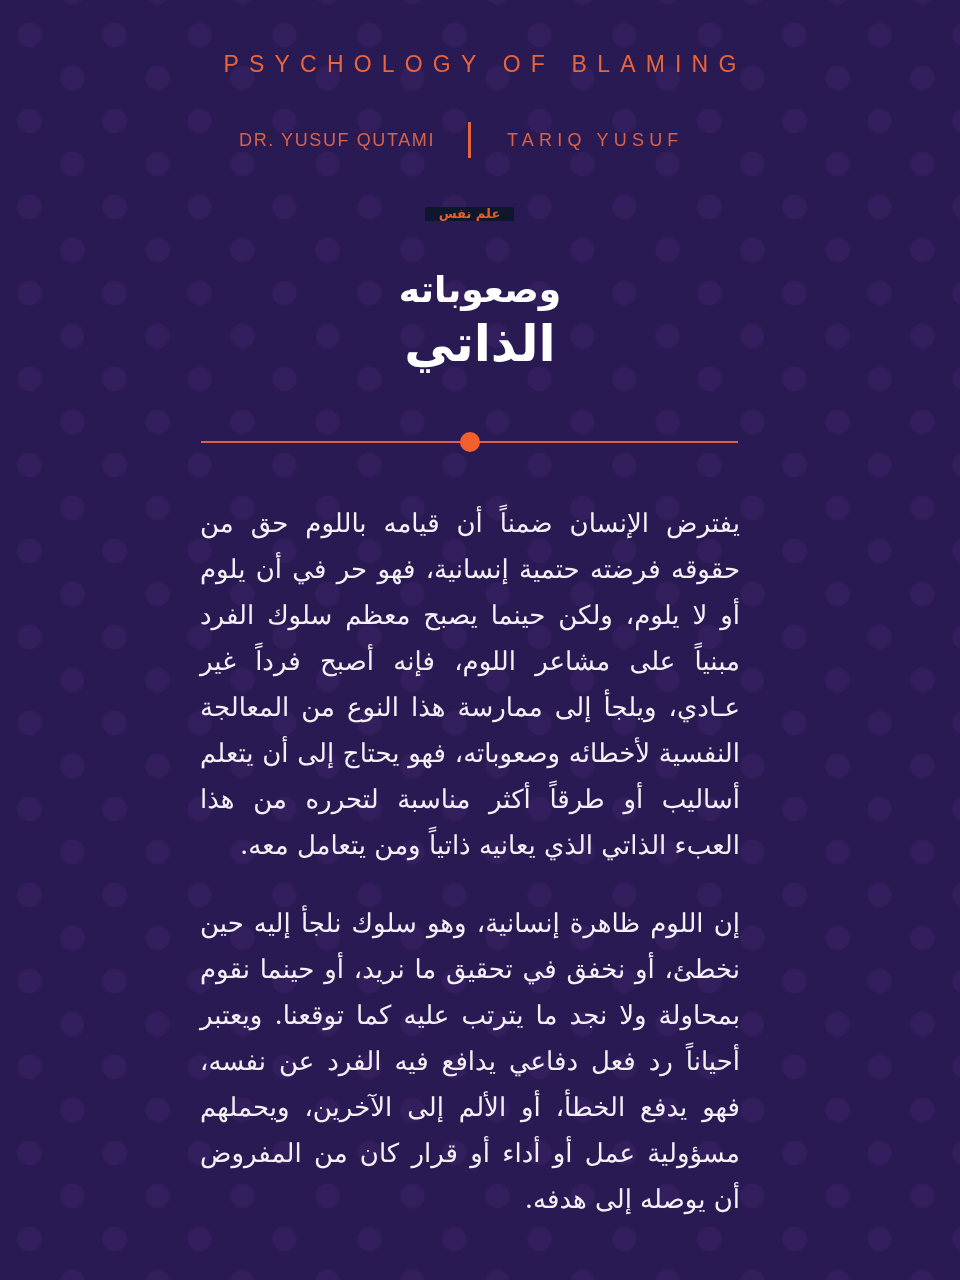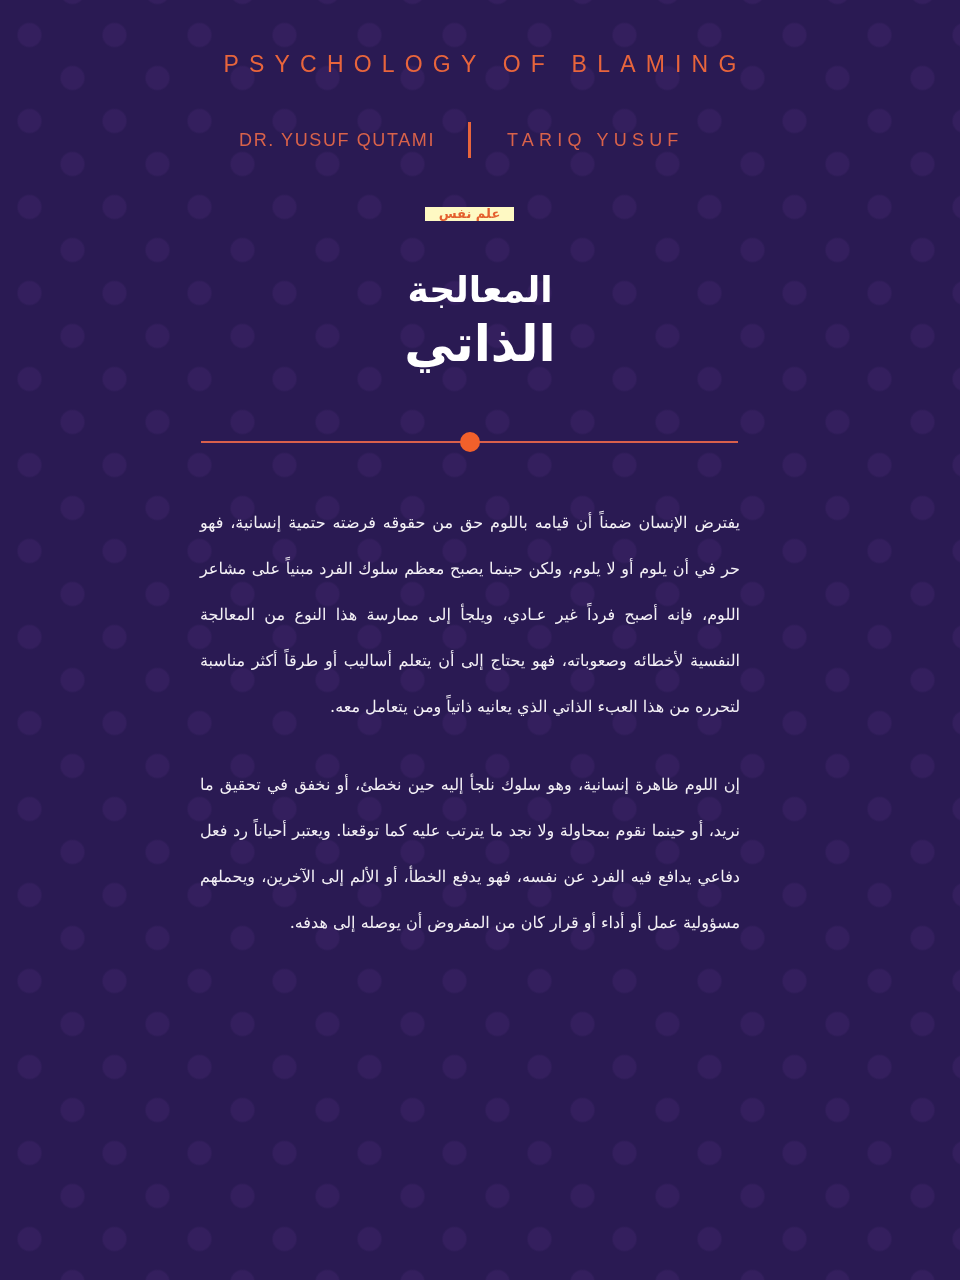--- a/index.html
+++ b/index.html
@@ -71,21 +71,21 @@
     letter-spacing: 5.2px;
     color: #d9624a;
     white-space: nowrap;
   }
   .badge {
     position: absolute;
     top: 207px;
     left: 425px;
     width: 89px;
     height: 14px;
-    background: #fef9c3;
+    background: #0f172a;
     color: #e4602f;
     font-family: "DejaVu Sans", sans-serif;
     font-size: 13px;
     font-weight: bold;
     line-height: 14px;
     text-align: center;
     direction: rtl;
     letter-spacing: 1px;
     overflow: hidden;
   }
@@ -130,21 +130,21 @@
   .body-text {
     position: absolute;
     top: 500px;
     left: 200px;
     width: 540px;
     direction: rtl;
     text-align: justify;
     text-align-last: right;
     color: #f4f1f6;
     font-family: "DejaVu Serif", serif;
-    font-size: 16px;
+    font-size: 26px;
     line-height: 46px;
   }
   .body-text p {
     margin: 0 0 32px 0;
   }
 </style>
 </head>
 <body>
 
 <div class="page">
@@ -153,21 +153,21 @@
 
   <div class="authors">
     <span class="author-left">DR. YUSUF QUTAMI</span>
     <span class="author-sep"></span>
     <span class="author-right">TARIQ YUSUF</span>
   </div>
 
   <div class="badge">علم نفس</div>
 
   <div class="book-title">
-    <span class="line1">المعالجة</span>
+    <span class="line1">وصعوباته</span>
     <span class="line2">الذاتي</span>
   </div>
 
   <div class="divider"></div>
   <div class="divider-dot"></div>
 
   <div class="body-text">
     <p>يفترض الإنسان ضمناً أن قيامه باللوم حق من حقوقه فرضته حتمية إنسانية، فهو حر في أن يلوم أو لا يلوم، ولكن حينما يصبح معظم سلوك الفرد مبنياً على مشاعر اللوم، فإنه أصبح فرداً غير عـادي، ويلجأ إلى ممارسة هذا النوع من المعالجة النفسية لأخطائه وصعوباته، فهو يحتاج إلى أن يتعلم أساليب أو طرقاً أكثر مناسبة لتحرره من هذا العبء الذاتي الذي يعانيه ذاتياً ومن يتعامل معه.</p>
     <p>إن اللوم ظاهرة إنسانية، وهو سلوك نلجأ إليه حين نخطئ، أو نخفق في تحقيق ما نريد، أو حينما نقوم بمحاولة ولا نجد ما يترتب عليه كما توقعنا. ويعتبر أحياناً رد فعل دفاعي يدافع فيه الفرد عن نفسه، فهو يدفع الخطأ، أو الألم إلى الآخرين، ويحملهم مسؤولية عمل أو أداء أو قرار كان من المفروض أن يوصله إلى هدفه.</p>
   </div>

